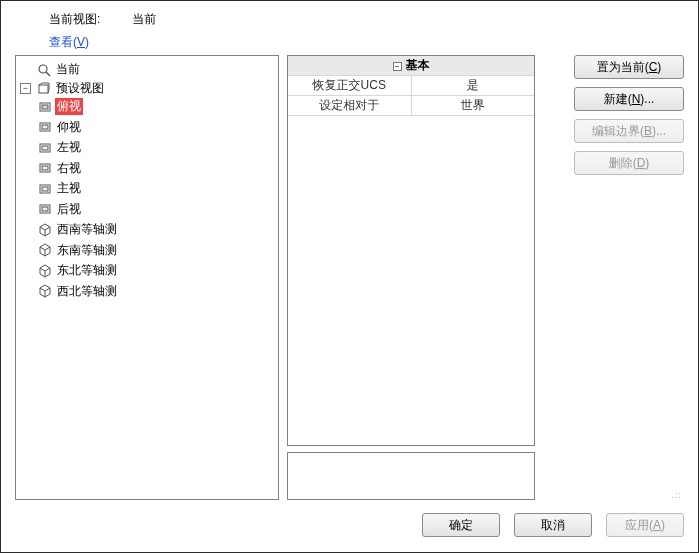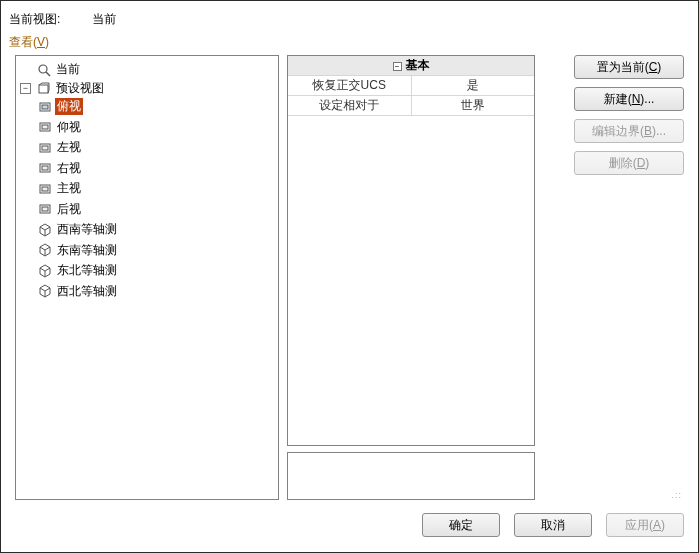--- a/index.html
+++ b/index.html
@@ -10,40 +10,40 @@
 
   .titlebar { height: 28px; background: linear-gradient(#fdfdfd, #e9e9e9); border-bottom: 1px solid #6a6a6a; display: flex; align-items: center; position: relative; }
   .titlebar .app-icon { width: 16px; height: 16px; background: #2b6fd6; margin: 0 6px; display: flex; align-items: center; justify-content: center; border-radius: 2px; }
   .titlebar .app-icon svg { width: 10px; height: 10px; }
   .titlebar .title { color: #222; }
   .close-btn { position: absolute; right: 4px; top: -2px; width: 48px; height: 22px; background: linear-gradient(#e26f6f,#c83a32); border: 1px solid #8e2b25; border-top: none; border-radius: 0 0 3px 3px; display: flex; align-items: center; justify-content: center; color: #fff; box-shadow: inset 0 0 0 1px rgba(255,255,255,0.25); }
   .close-btn svg { width: 12px; height: 12px; }
 
   .client { flex: 1; display: flex; flex-direction: column; }
 
-  .top-area { padding: 10px 14px 4px 8px; }
+  .top-area { padding: 10px 14px 4px 8px; margin-left: 40px; }
   .cur-row { display: flex; align-items: center; gap: 32px; }
   .cur-row .label { color: #000; }
   .look-row { margin-top: 6px; }
-  .look-link { color: #a16207; }
+  .look-link { color: #1d4ed8; }
   .look-link .ul { text-decoration: underline; }
 
   .main-area { flex: 1; display: flex; padding: 0 14px 8px 14px; gap: 8px; }
 
   .tree-panel { width: 264px; border: 1px solid #828282; background: #fff; padding: 4px 2px; overflow: auto; }
   .tree ul { list-style: none; margin: 0; padding-left: 18px; }
   .tree > ul { padding-left: 2px; }
   .tree li { position: relative; padding: 1px 0 1px 0; white-space: nowrap; }
   .node-row { display: inline-flex; align-items: center; gap: 3px; }
   .toggle { width: 11px; height: 11px; border: 1px solid #7a7a7a; display: inline-flex; align-items: center; justify-content: center; font-size: 9px; line-height: 9px; color: #333; background: #fff; margin-right: 3px; cursor: default; }
   .toggle.blank { border: none; }
   .tree-icon { width: 14px; height: 14px; display: inline-flex; align-items: center; justify-content: center; }
   .tree-icon svg { width: 14px; height: 14px; }
   .node-label { padding: 0 2px; }
-  .node-label.selected { background: #c2410c; color: #fff; }
+  .node-label.selected { background: #ef4444; color: #fff; }
 
   .prop-col { width: 248px; display: flex; flex-direction: column; gap: 6px; }
   .prop-grid { flex: 1; border: 1px solid #828282; background: #fff; text-align: center; }
   .prop-grid table { border-collapse: collapse; width: 100%; table-layout: fixed; }
   .prop-grid td { border-bottom: 1px solid #d7d7d7; padding: 1px 4px; color: #333; }
   .prop-grid td.key { border-right: 1px solid #d7d7d7; width: 50%; }
   .cat-row td { background: #e9e9e9; color: #000; }
   .cat-row .cat-toggle { width: 9px; height: 9px; border: 1px solid #777; display: inline-flex; align-items: center; justify-content: center; font-size: 8px; margin-right: 4px; background: #fff; }
   .desc-box { height: 48px; border: 1px solid #828282; background: #fff; }
 

